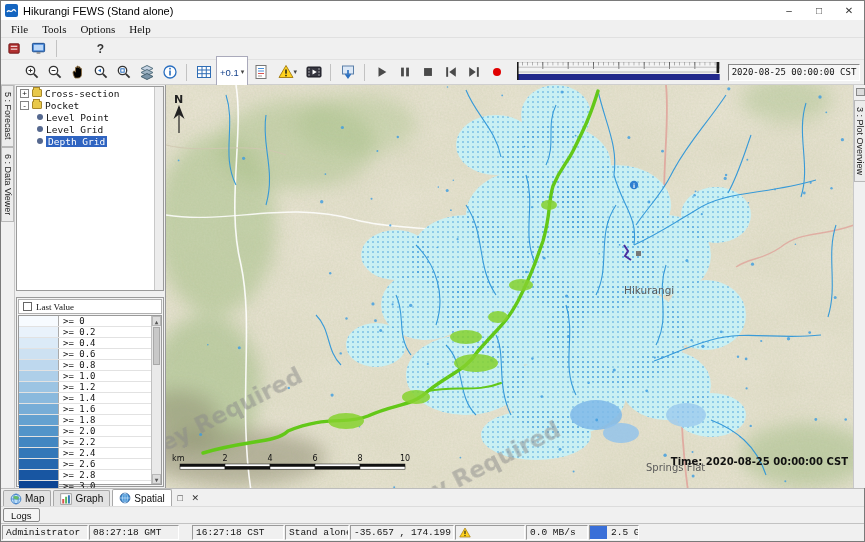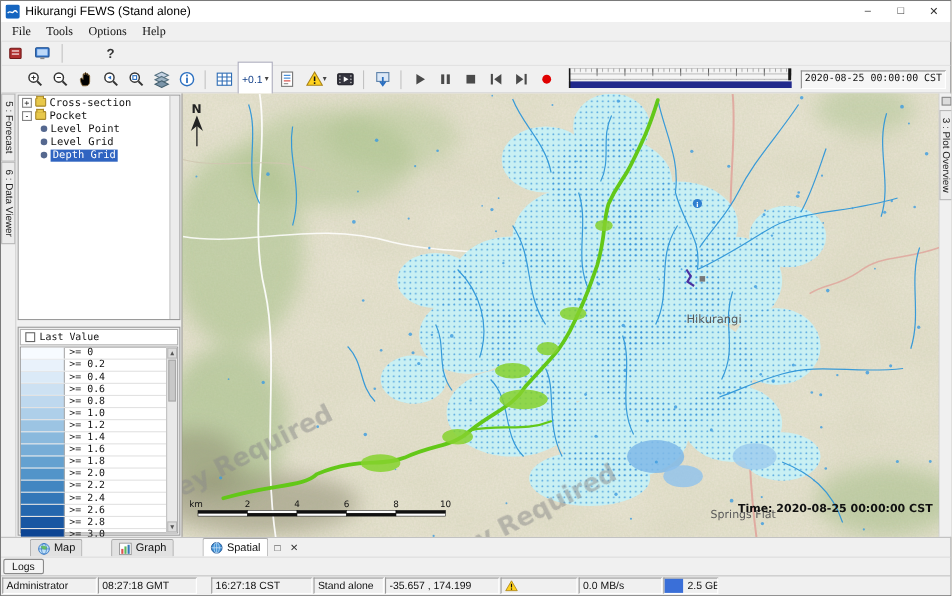--- a/index.html
+++ b/index.html
@@ -43,44 +43,44 @@
   .expander { width:9px; height:9px; border:1px solid #848484; background:#fff; font-size:8px; line-height:7px; text-align:center; flex:0 0 auto; font-family:"Liberation Sans",sans-serif;}
   .folder { width:10px; height:8px; background:#e8c84a; border:1px solid #a8882a; border-radius:1px; position:relative; flex:0 0 auto;}
   .folder:before { content:""; position:absolute; top:-3px; left:0; width:5px; height:2px; background:#e8c84a; border:1px solid #a8882a; border-bottom:none;}
   .bullet { width:6px; height:6px; border-radius:50%; background:#55688f; margin-left:17px; flex:0 0 auto;}
   .node-label.selected { background:#2f64c1; color:#fff; padding:0 2px; }
   .tree-scroll { position:absolute; right:0; top:0; bottom:0; width:9px; background:#ececec; border-left:1px solid #c8c8c8;}
 
   .splitter { height:4px; flex:0 0 auto;}
 
   .legend-panel { flex:1 1 auto; margin:1px; background:#f4f4f4; border:1px solid #9a9a9a; display:flex; flex-direction:column; font-family:"DejaVu Sans Mono", monospace; font-size:9px; min-height:0;}
-  .legend-header { height:15px; display:flex; align-items:center; gap:4px; padding-left:4px; border:1px solid #b0b0b0; margin:1px; background:#fff; flex:0 0 auto;}
+  .legend-header { height:15px; display:flex; align-items:center; gap:4px; padding-left:4px; border:1px solid #b0b0b0; margin:1px; background:#fff; flex:0 0 auto;font-family:Liberation Serif, serif;}
   .checkbox { width:9px; height:9px; border:1px solid #666; background:#fff; flex:0 0 auto;}
   .legend-body { flex:1; display:flex; margin:0 1px 1px 1px; border:1px solid #9a9a9a; background:#fff; min-height:0;}
   .legend-list { flex:1; display:grid; grid-template-rows:repeat(16, 1fr); }
   .legend-row { display:flex; align-items:stretch; border-bottom:1px solid #e2e2e2; }
   .swatch { width:40px; border-right:1px solid #aaa; flex:0 0 auto;}
   .legend-label { padding:0 0 0 4px; display:flex; align-items:center; }
   .vscroll { width:10px; background:#e9e9e9; border-left:1px solid #c0c0c0; display:flex; flex-direction:column; font-size:6px; color:#555;}
   .vscroll .sbtn { height:10px; display:flex; align-items:center; justify-content:center; background:#dcdcdc; border:1px solid #b8b8b8;}
   .vscroll .thumb { height:38px; margin:1px; background:#c8c8c8; border:1px solid #a8a8a8;}
 
   .map-wrap { position:relative; width:688px; flex:0 0 auto; background:#e7e2d1; overflow:hidden; border-left:1px solid #9a9a9a;}
   .map-wrap svg.mapsvg { display:block; width:688px; height:406px; }
 
   
   .bottomtabs { height:18px; background:#f0f0f0; border-top:1px solid #bdbdbd; display:flex; align-items:flex-end; padding-left:2px; gap:2px; flex:0 0 auto;}
-  .btab { height:16px; display:flex; align-items:center; gap:3px; padding:0 6px; border:1px solid #a8a8a8; border-bottom:none; border-radius:2px 2px 0 0; background:#e2e2e2; font-size:10px;margin-left:24px; }
+  .btab { height:16px; display:flex; align-items:center; gap:3px; padding:0 6px; border:1px solid #a8a8a8; border-bottom:none; border-radius:2px 2px 0 0; background:#e2e2e2; font-size:10px; }
   .btab.selected { background:#ffffff; height:17px; }
   .panel-ctl { width:13px; height:14px; display:flex; align-items:center; justify-content:center; font-size:9px; color:#333; margin-bottom:1px;}
   .logsrow { height:17px; background:#f0f0f0; border-top:1px solid #dcdcdc; display:flex; align-items:center; padding-left:2px; flex:0 0 auto;}
   .logs-btn { height:14px; padding:0 7px; border:1px solid #8a8a8a; border-radius:2px; background:#f4f4f4; font-size:9.5px; display:flex; align-items:center; }
 
   
-  .statusbar { height:18px; background:#f0f0f0; border-top:1px solid #c2c2c2; display:flex; font-family:Liberation Sans, sans-serif; font-size:9.5px; flex:0 0 auto;}
+  .statusbar { height:18px; background:#f0f0f0; border-top:1px solid #c2c2c2; display:flex; font-family:Liberation Mono, monospace; font-size:9.5px; flex:0 0 auto;}
   .scell { border:1px solid; border-color:#9a9a9a #ffffff #ffffff #9a9a9a; margin:1px 0 1px 1px; display:flex; align-items:center; padding:0 3px; white-space:nowrap; overflow:hidden; flex:0 0 auto;}
   .scell.grow { flex:1 1 auto; }
   .memcell { position:relative; }
   .membar { position:absolute; left:0; top:0; bottom:0; width:17px; background:#3a6fd8; }
   .memtext { position:relative; margin-left:18px; }
   .icon16 { display:block; }
 </style>
 </head>
 <body>
 
@@ -698,20 +698,20 @@
     <div class="scell" style="width:92px;margin-left:13px;">16:27:18 CST</div>
     <div class="scell" style="width:64px;">Stand alone</div>
     <div class="scell" style="width:104px;">-35.657 , 174.199</div>
     <div class="scell" style="width:70px;">
       <svg width="12" height="11" viewBox="0 0 16 14">
         <path d="M8 1 L15 13 H1 Z" fill="#ffd21e" stroke="#a8821a"></path>
         <rect x="7.3" y="4.6" width="1.4" height="4.4" fill="#111"></rect>
         <rect x="7.3" y="10.2" width="1.4" height="1.6" fill="#111"></rect>
       </svg>
     </div>
-    <div class="scell" style="width:76px;">0.0 MB/s</div>
+    <div class="scell" style="width:62px;">0.0 MB/s</div>
     <div class="scell memcell" style="width:50px;">
       <span class="membar"></span>
       <span class="memtext">2.5 GB</span>
     </div>
   </div>
 
 </div>
 
 </body></html>

